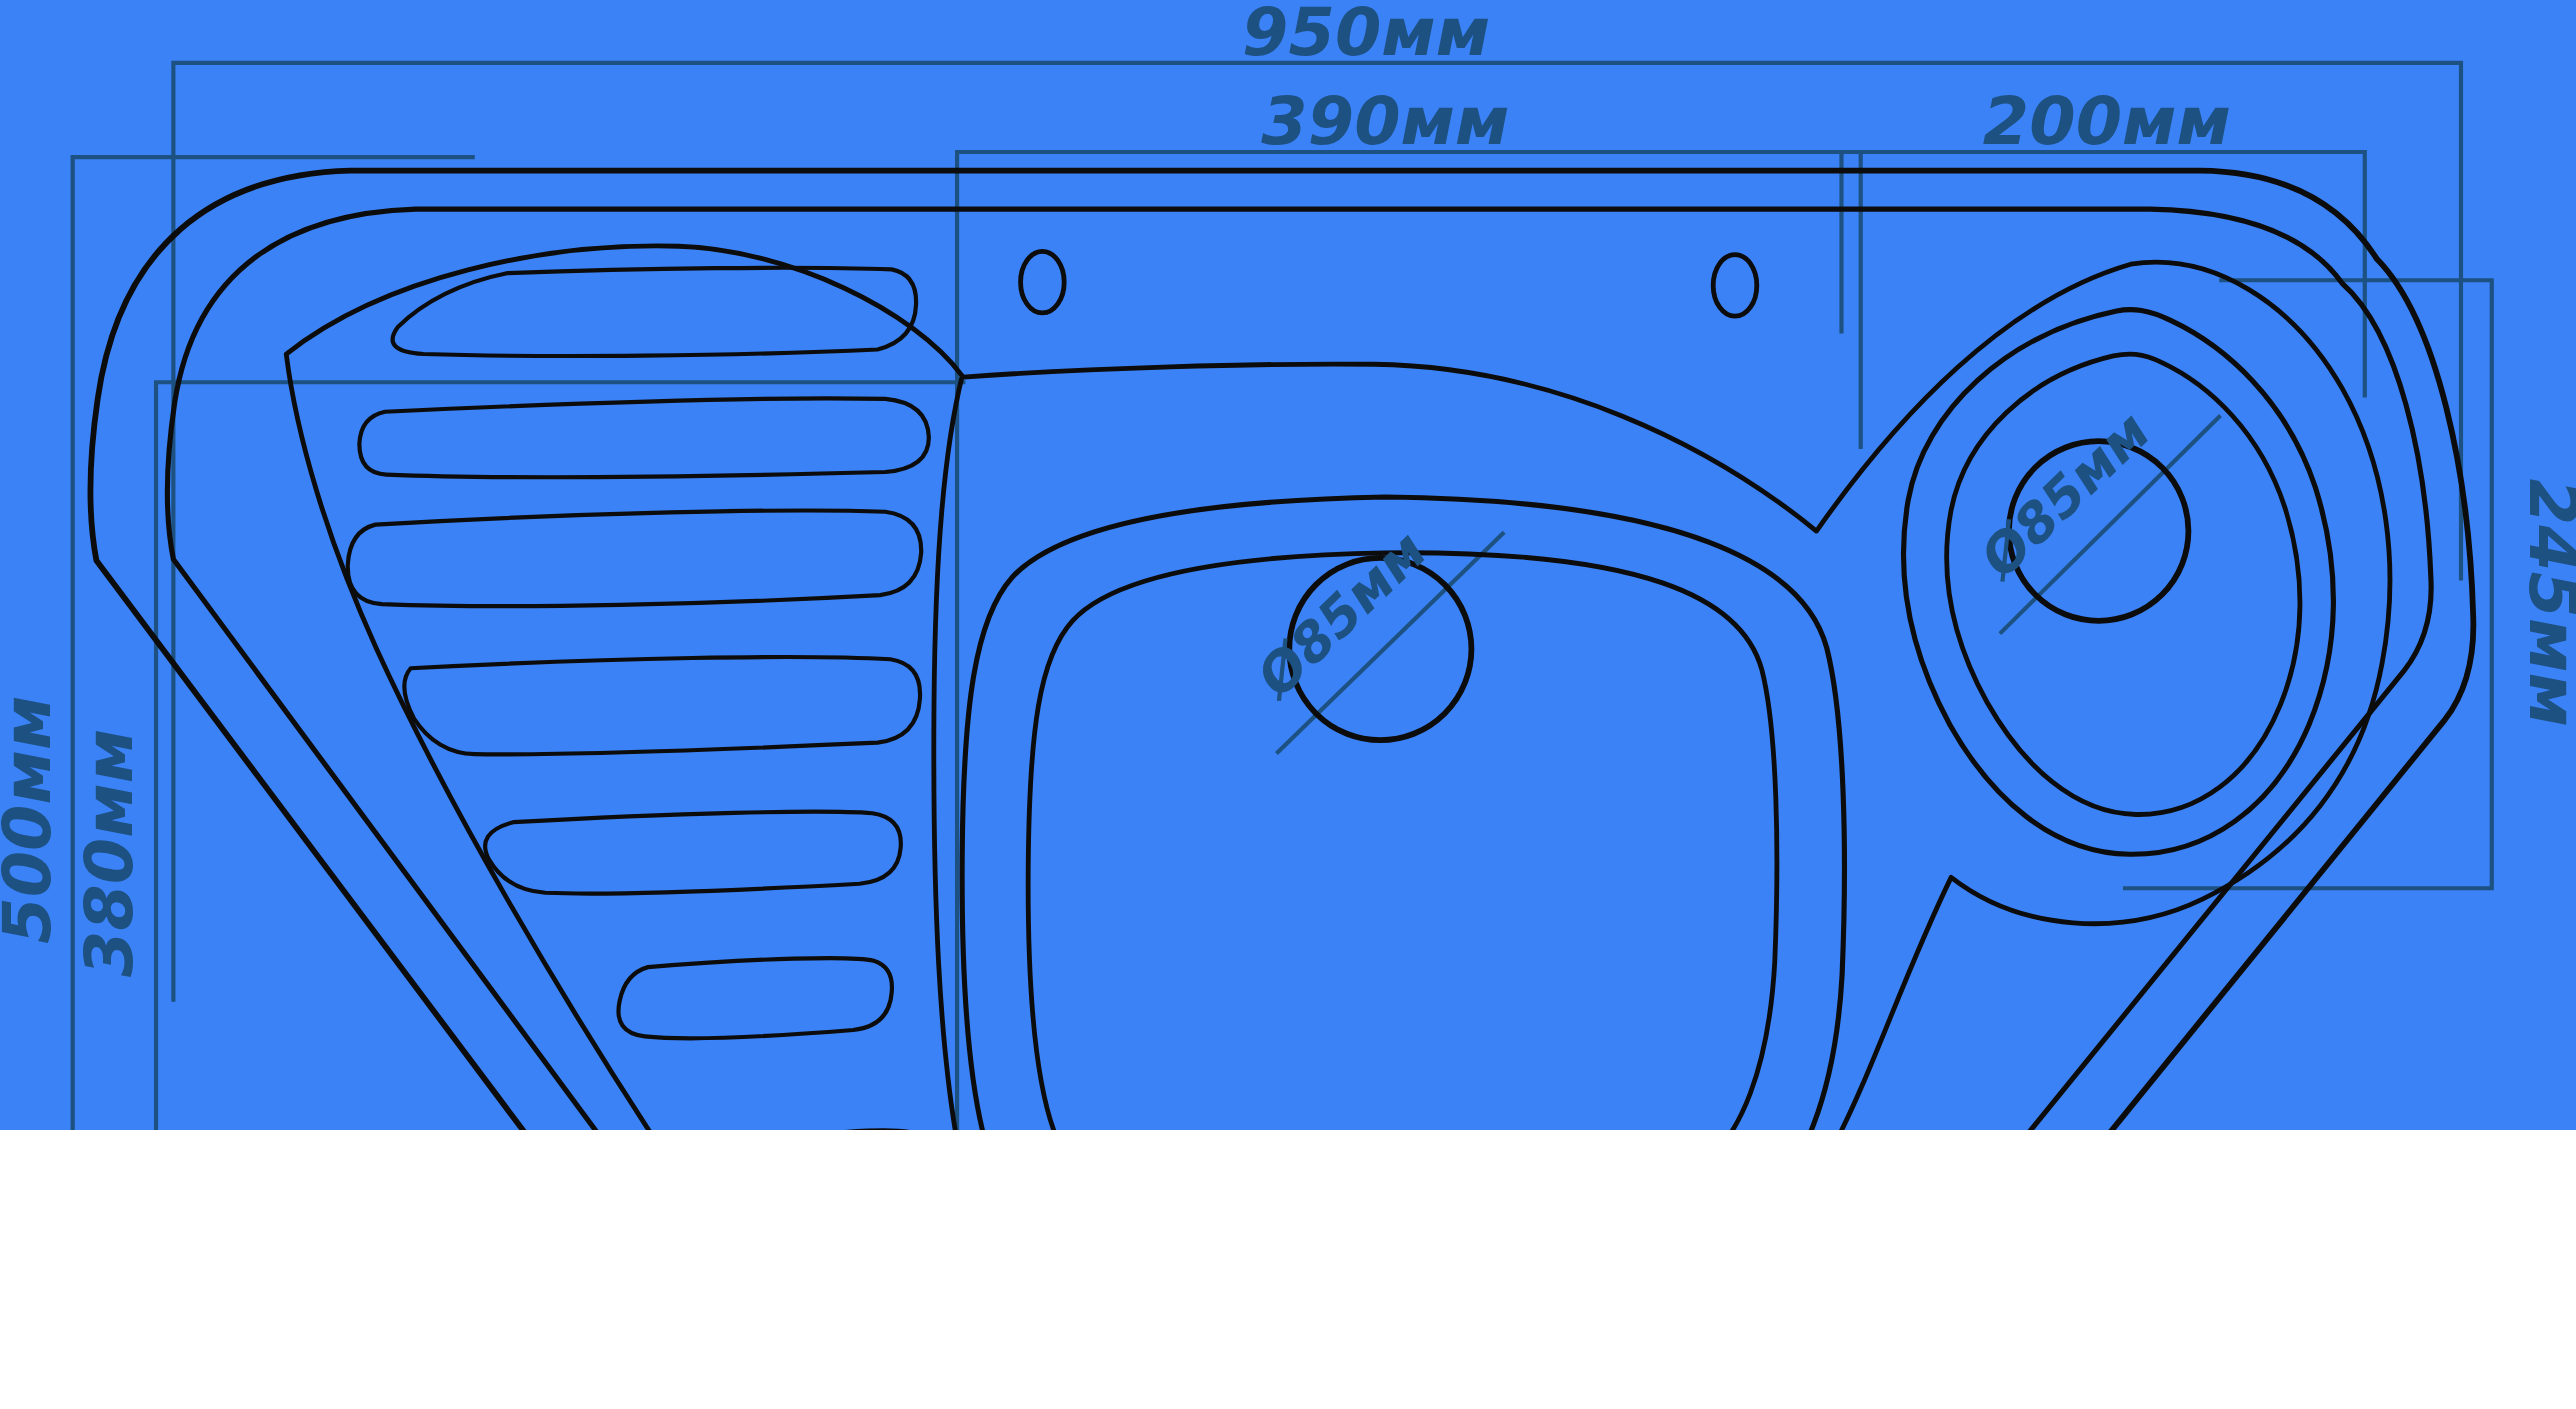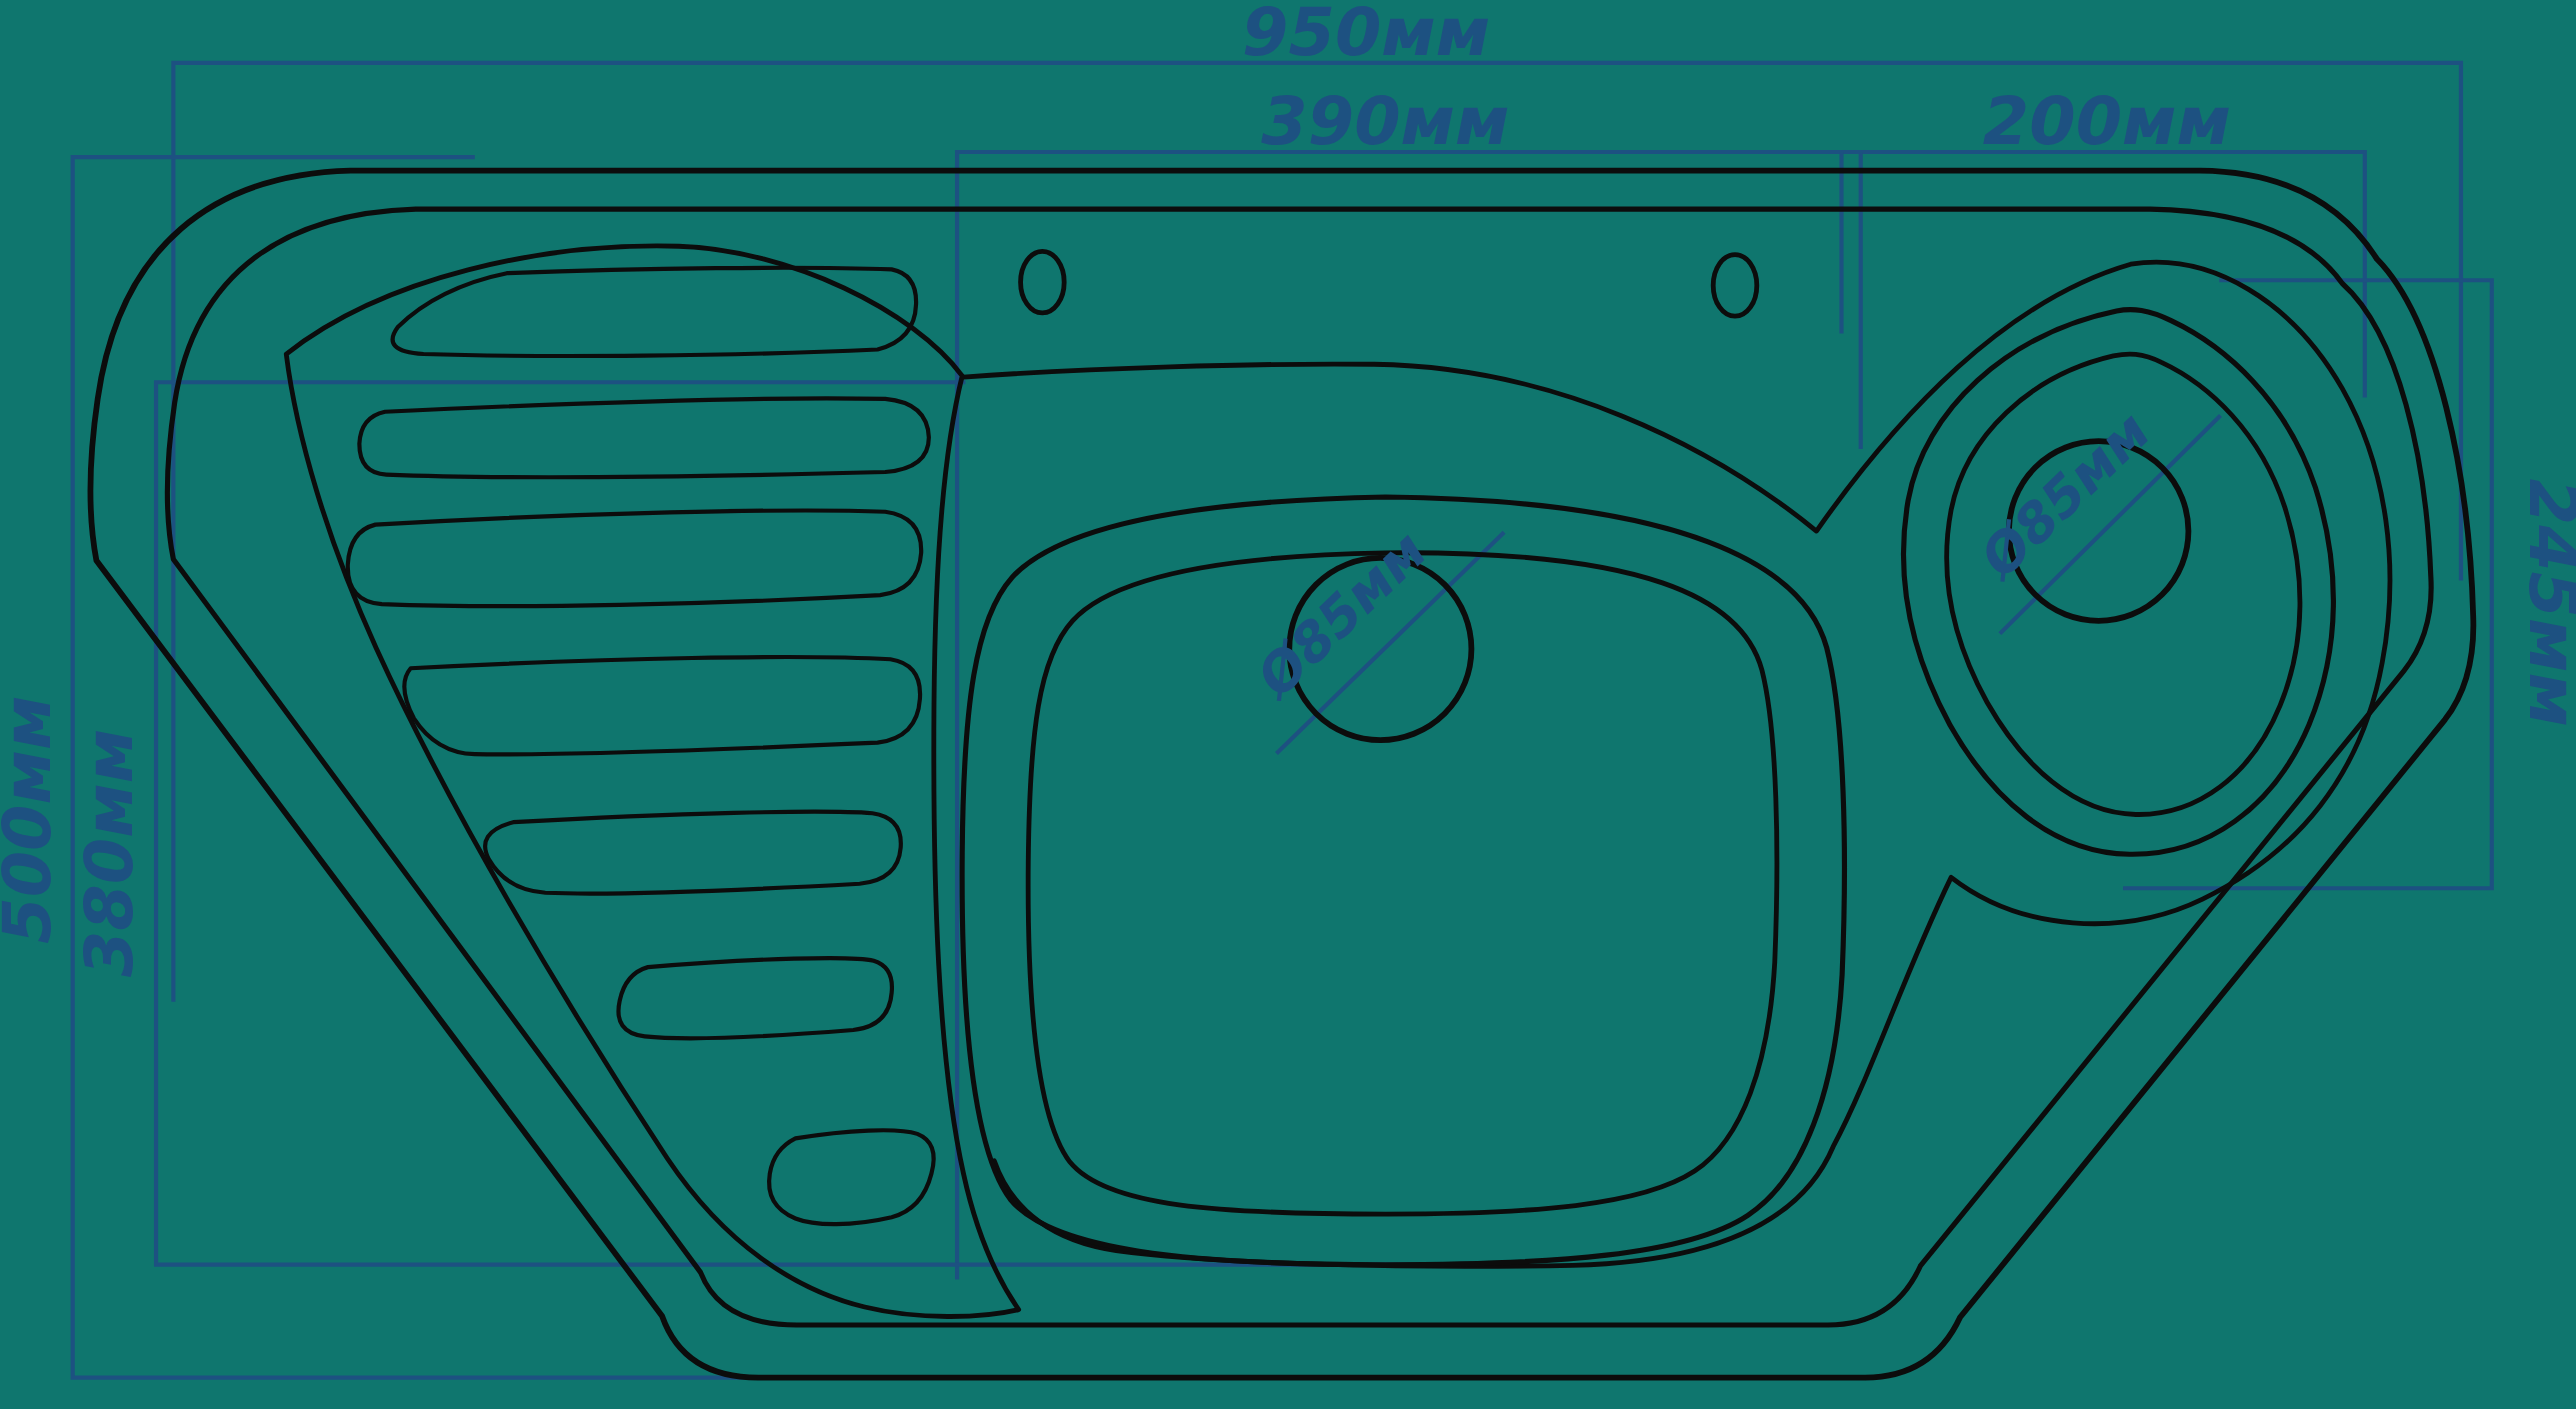--- a/index.html
+++ b/index.html
@@ -3,22 +3,22 @@
 <meta charset="utf-8">
 <style>
   html, body {
     margin: 0;
     padding: 0;
     background: #ffffff;
     font-family: "DejaVu Sans", sans-serif;
   }
   .drawing-wrap {
     width: 2576px;
-    height: 1409px;
-    background: #0f766e;
+    height: 1130px;
+    background: #3b82f6;
     overflow: hidden;
   }
   svg { display: block; }
   
   .sink-line {
     fill: none;
     stroke: #0c0c0c;
     stroke-linecap: round;
     stroke-linejoin: round;
   }

